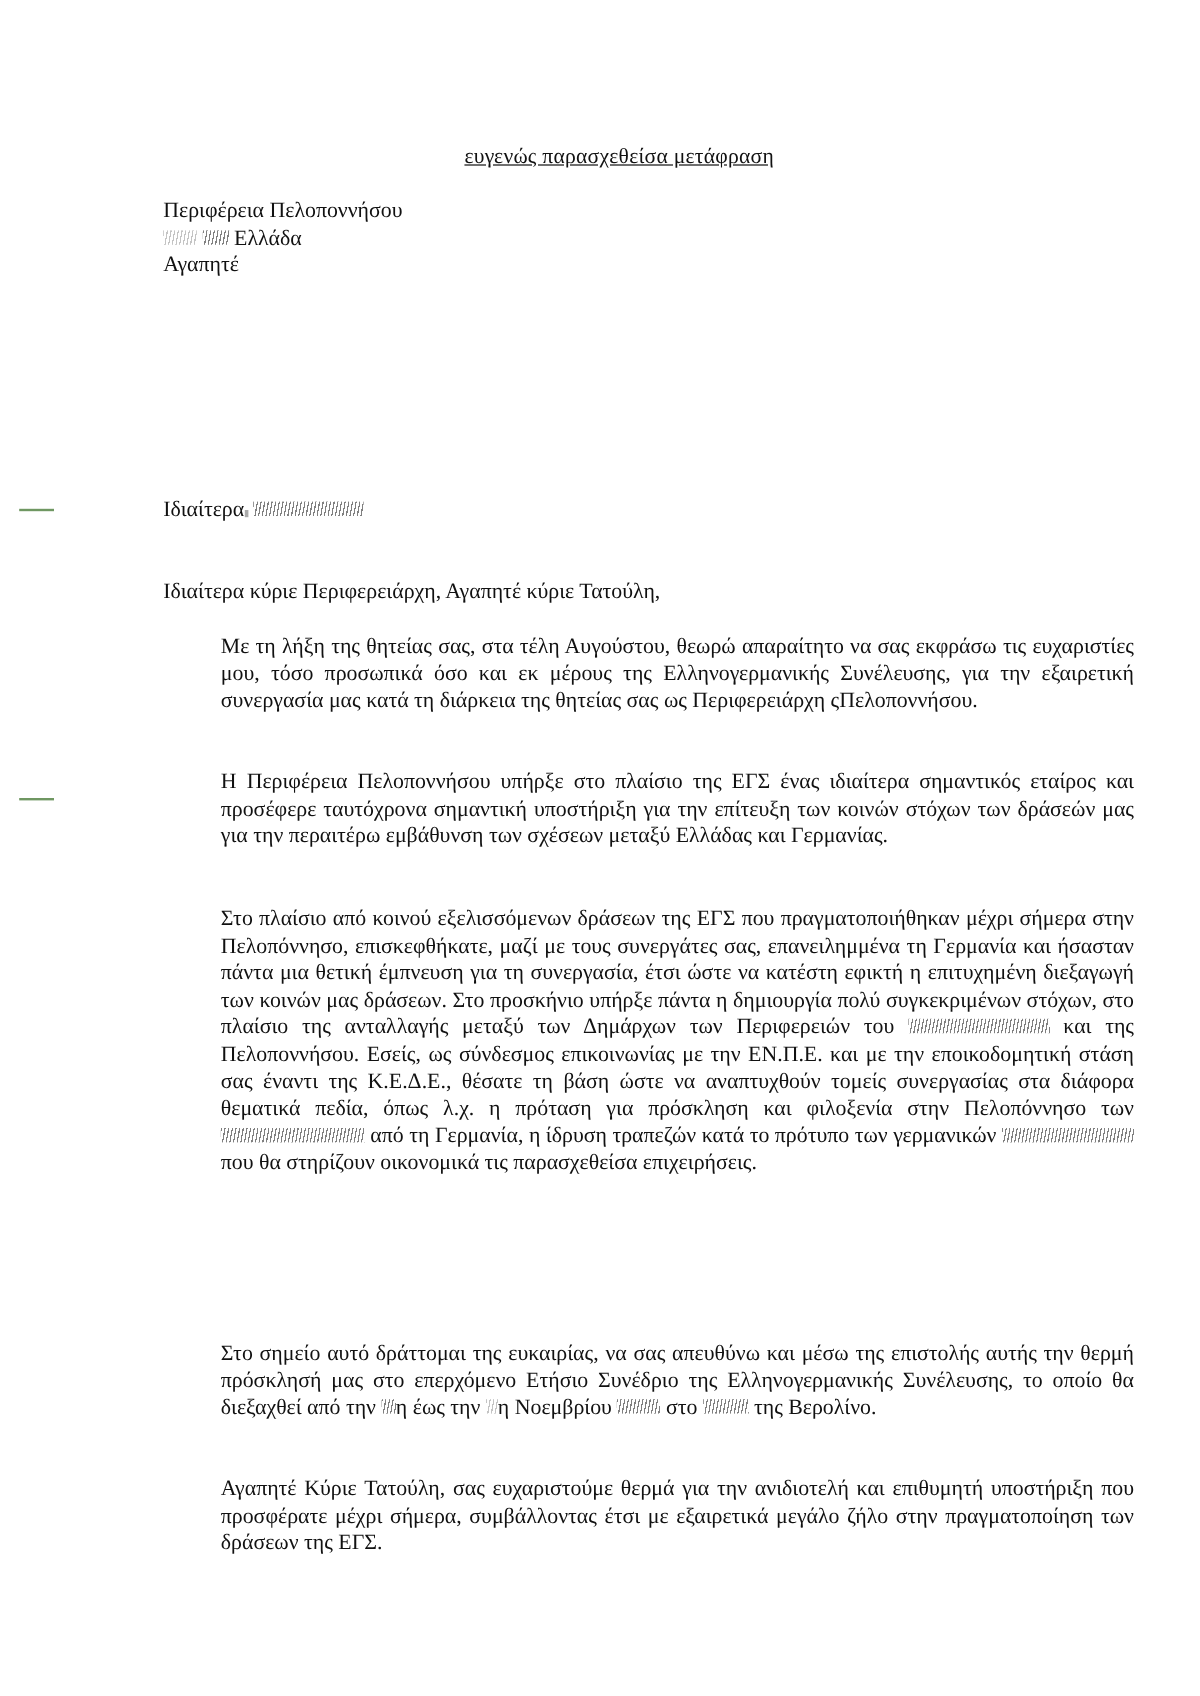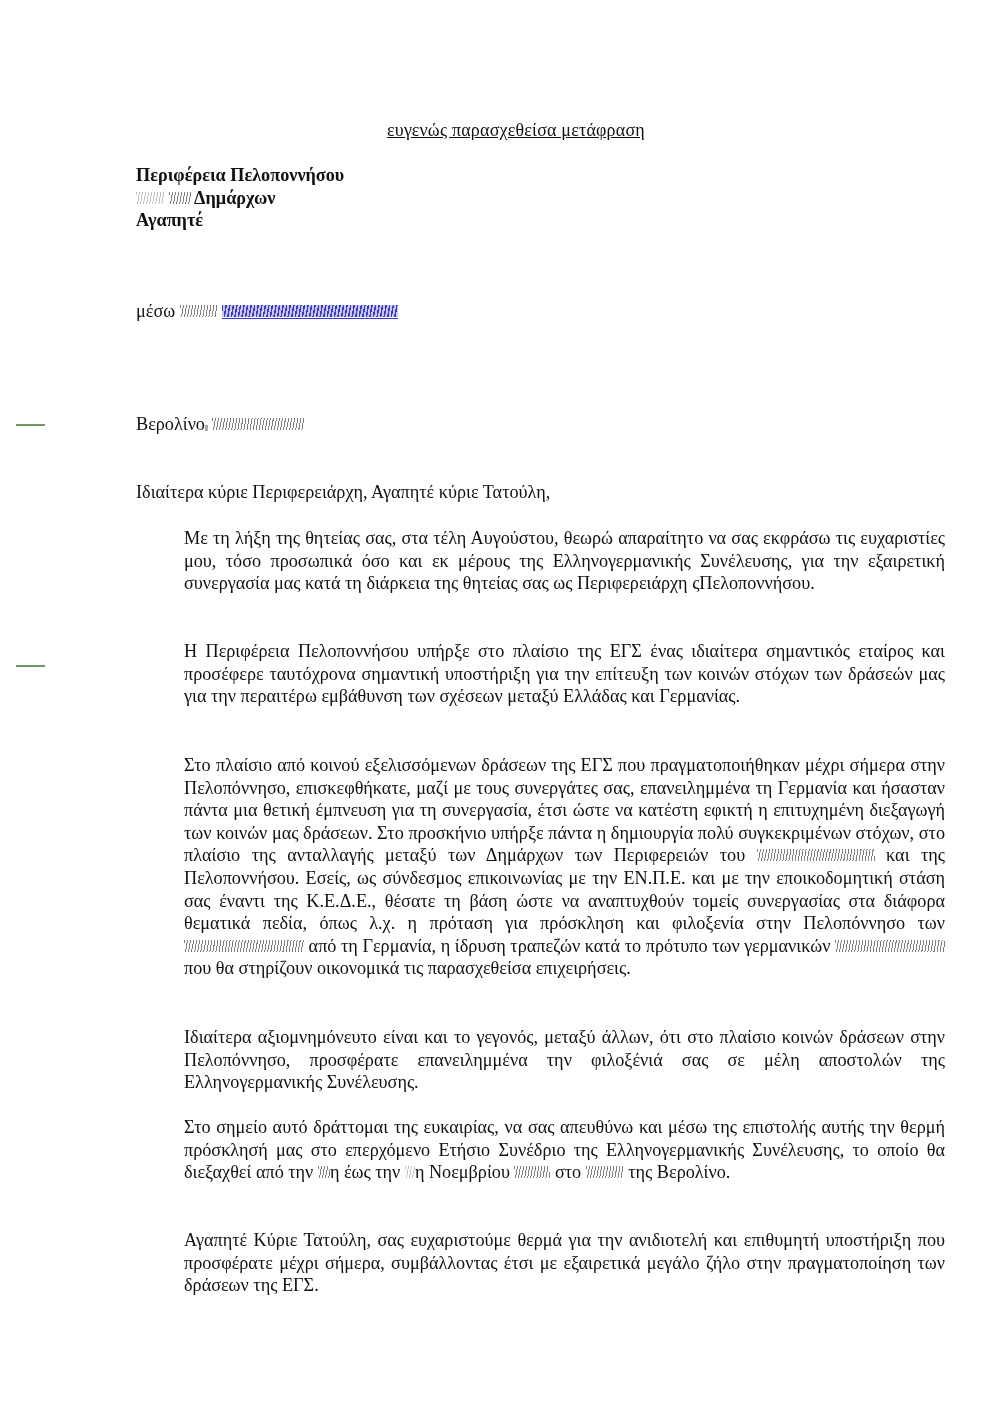--- a/index.html
+++ b/index.html
@@ -3,21 +3,21 @@
 <meta charset="utf-8">
 <style>
   html, body { margin:0; padding:0; background:#ffffff; }
   body { width:1000px; height:1413px; position:relative; overflow:hidden;
          font-family:"Liberation Serif","DejaVu Serif",serif; color:#111; }
   .page { position:absolute; left:16px; top:0; width:1000px; height:1413px;padding-left:44px; }
   .margin-mark { position:absolute; left:0; width:29px; height:2px; background:#6f9762; }
   .title { position:absolute; top:120px; left:0; width:1000px; text-align:center;
            font-size:18px; text-decoration:underline; letter-spacing:0.2px; }
   .block { position:absolute; left:120px; width:761px; font-size:18.2px; line-height:22.6px; }
-  .addr div { white-space:nowrap;font-weight:bold; }
+  .addr div { white-space:nowrap; }
   .para { text-align:justify; text-align-last:left;margin-left:48px; }
   .redact { display:inline-block; height:12px; vertical-align:baseline;
             background:repeating-linear-gradient(100deg,#555 0 1px,#fff 1px 3px); opacity:.75; }
   .redact.light { opacity:.35; }
   .redact.link { background:repeating-linear-gradient(100deg,#3a3ad8 0 1.5px,#c9c9f4 1.5px 3.5px); opacity:1; }
   .link-wrap { border-bottom:1.5px solid #3a3ad8; display:inline-block; line-height:14px; }
   .comma { display:inline-block; width:3px; height:6px; background:#aaa; vertical-align:-1px; margin-right:4px; }
 </style>
 </head>
 <body>
@@ -27,54 +27,46 @@
   <div class="margin-mark" style="top:424px"></div>
   <div class="margin-mark" style="top:665px"></div>
 
   <div class="title">ευγενώς παρασχεθείσα μετάφραση</div>
 
   <div class="block addr" style="top:164px">
     <div>Περιφέρεια Πελοποννήσου</div>
     <div>
       <span class="redact light" style="width:28px"></span>
       <span class="redact" style="width:22px"></span>
-      <span>Δημάρχων</span>
+      <span>Ελλάδα</span>
     </div>
     <div>Αγαπητέ</div>
   </div>
 
-  <div class="block" style="top:300px">
-    <span>μέσω</span>
-    <span class="redact" style="width:38px"></span>
-    <span class="link-wrap">
-      <span class="redact link" style="width:176px"></span>
-    </span>
-  </div>
 
   <div class="block" style="top:413px">
-    <span>Βερολίνο</span><span class="comma"></span><span class="redact" style="width:92px"></span>
+    <span>Ιδιαίτερα</span><span class="comma"></span><span class="redact" style="width:92px"></span>
   </div>
 
   <div class="block" style="top:481px">Ιδιαίτερα κύριε Περιφερειάρχη, Αγαπητέ κύριε Τατούλη,</div>
 
   <div class="block para" style="top:527px">Με τη λήξη της θητείας σας, στα τέλη Αυγούστου, θεωρώ απαραίτητο να σας εκφράσω τις ευχαριστίες μου, τόσο προσωπικά όσο και εκ μέρους της Ελληνογερμανικής Συνέλευσης, για την εξαιρετική συνεργασία μας κατά τη διάρκεια της θητείας σας ως Περιφερειάρχη ςΠελοποννήσου.</div>
 
   <div class="block para" style="top:640px">Η Περιφέρεια Πελοποννήσου υπήρξε στο πλαίσιο της ΕΓΣ ένας ιδιαίτερα σημαντικός εταίρος και προσέφερε ταυτόχρονα σημαντική υποστήριξη για την επίτευξη των κοινών στόχων των δράσεών μας για την περαιτέρω εμβάθυνση των σχέσεων μεταξύ Ελλάδας και Γερμανίας.</div>
 
   <div class="block para" style="top:754px">
     <span>Στο πλαίσιο από κοινού εξελισσόμενων δράσεων της ΕΓΣ που πραγματοποιήθηκαν μέχρι σήμερα στην Πελοπόννησο, επισκεφθήκατε, μαζί με τους συνεργάτες σας, επανειλημμένα τη Γερμανία και ήσασταν πάντα μια θετική έμπνευση για τη συνεργασία, έτσι ώστε να κατέστη εφικτή η επιτυχημένη διεξαγωγή των κοινών μας δράσεων. Στο προσκήνιο υπήρξε πάντα η δημιουργία πολύ συγκεκριμένων στόχων, στο πλαίσιο της ανταλλαγής μεταξύ των Δημάρχων των Περιφερειών του</span>
     <span class="redact" style="width:118px"></span>
     <span>και της Πελοποννήσου. Εσείς, ως σύνδεσμος επικοινωνίας με την ΕΝ.Π.Ε. και με την εποικοδομητική στάση σας έναντι της Κ.Ε.Δ.Ε., θέσατε τη βάση ώστε να αναπτυχθούν τομείς συνεργασίας στα διάφορα θεματικά πεδία, όπως λ.χ. η πρόταση για πρόσκληση και φιλοξενία στην Πελοπόννησο των</span>
     <span class="redact" style="width:120px"></span>
     <span>από τη Γερμανία, η ίδρυση τραπεζών κατά το πρότυπο των γερμανικών</span>
     <span class="redact" style="width:110px"></span>
     <span>που θα στηρίζουν οικονομικά τις παρασχεθείσα επιχειρήσεις.</span>
   </div>
 
-  <div class="block para" style="top:1026px">Ιδιαίτερα αξιομνημόνευτο είναι και το γεγονός, μεταξύ άλλων, ότι στο πλαίσιο κοινών δράσεων στην Πελοπόννησο, προσφέρατε επανειλημμένα την φιλοξένιά σας σε μέλη αποστολών της Ελληνογερμανικής Συνέλευσης.</div>
 
   <div class="block para" style="top:1116px">
     <span>Στο σημείο αυτό δράττομαι της ευκαιρίας, να σας απευθύνω και μέσω της επιστολής αυτής την θερμή πρόσκλησή μας στο επερχόμενο Ετήσιο Συνέδριο της Ελληνογερμανικής Συνέλευσης, το οποίο θα διεξαχθεί από την</span>
     <span class="redact" style="width:12px"></span><span>η έως την</span>
     <span class="redact light" style="width:10px"></span><span>η Νοεμβρίου</span>
     <span class="redact" style="width:36px"></span>
     <span>στο</span>
     <span class="redact" style="width:38px"></span>
     <span>της Βερολίνο.</span>
   </div>

